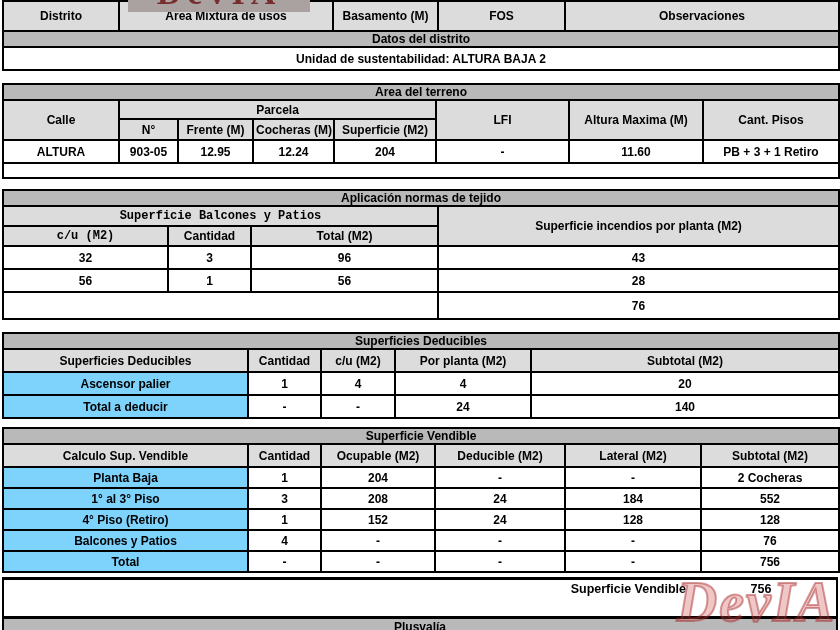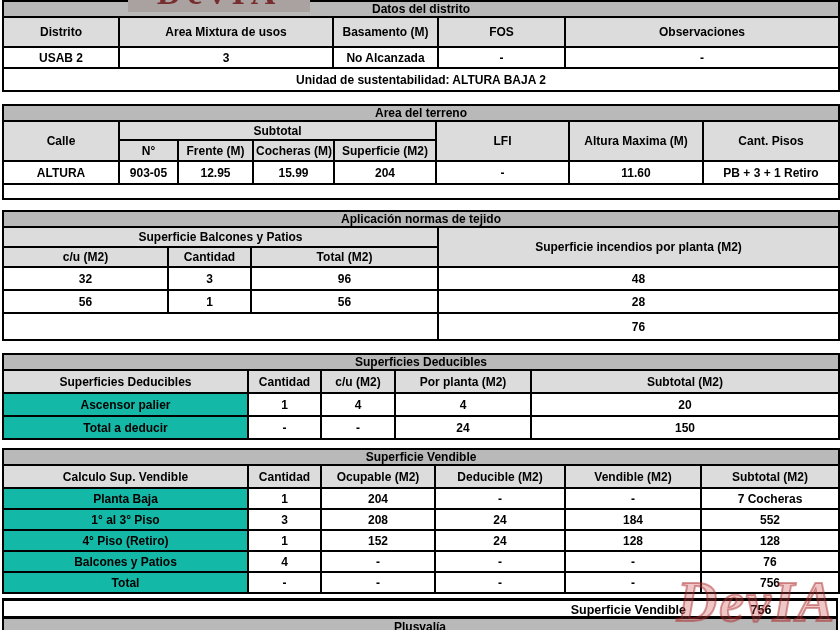--- a/index.html
+++ b/index.html
@@ -3,23 +3,23 @@
 <meta charset="utf-8">
 <style>
   html,body{margin:0;padding:0;background:#fff;}
   .page{position:relative;width:840px;height:630px;background:#ffffff;overflow:hidden;
         font-family:"Liberation Sans",sans-serif;}
   table.t{border-collapse:collapse;table-layout:fixed;width:836px;margin-left:2px;}
   table.t td{border:2px solid #000;font-weight:bold;font-size:12px;color:#000;
              text-align:center;vertical-align:middle;padding:0 2px;overflow:hidden;white-space:nowrap;}
   td.title{background:#b9b9b9;height:13px;font-size:12.5px;}
   td.hdr{background:#dcdcdc;}
-  td.lbl{background:#14b8a6;}
+  td.lbl{background:#7dd3fc;}
   td.white{background:#ffffff;}
-  .h28{height:28px;} .h21{height:21px;} .h19{height:19px;} .h17{height:17px;} .h18{height:18px;} .h25{height:25px;} .h13{height:13px;}
+  .h28{height:28px;} .h21{height:21px;} .h19{height:19px;} .h17{height:17px;} .h18{height:18px;font-family:Liberation Mono, monospace;} .h25{height:25px;} .h13{height:13px;}
   td.note{ text-align:left;vertical-align:top;padding:2px 4px;height:21px;}
   .gap12{height:12px;} .gap10{height:10px;} .gap8{height:8px;} .gap4{height:4px;}
   .sumbox{width:832px;margin-left:2px;border:3px solid #000;border-left-width:2px;border-right-width:2px;
           height:38px;padding-top:2px;}
   .sumline1{display:flex;justify-content:flex-end;align-items:center;font-weight:bold;font-size:12.5px;}
   .sumval{display:inline-block;width:150px;text-align:center;}
   .bottombar{position:absolute;left:2px;top:616px;width:832px;height:14px;background:#b9b9b9;
              border-top:3px solid #000;border-left:2px solid #000;border-right:2px solid #000;
              overflow:hidden;text-align:center;font-weight:bold;font-size:12px;line-height:17px;}
   .wm-top{position:absolute;left:128px;top:0;width:182px;height:12px;background:#aaa1a1;
@@ -44,36 +44,29 @@
   <table class="t">
     <colgroup>
         <col style="width:116px">
         <col style="width:214px">
         <col style="width:105px">
         <col style="width:127px">
         <col style="width:274px">
       </colgroup>
     <tbody>
         <tr>
-          <td class="title" colspan="5">Datos del distrito</td>
-        </tr>
-    <tr>
       <td class="hdr h28">Distrito</td>
       <td class="hdr">Area Mixtura de usos</td>
       <td class="hdr">Basamento (M)</td>
       <td class="hdr">FOS</td>
       <td class="hdr">Observaciones</td>
     </tr>
     <tr>
-      <td class="white h19">USAB 2</td>
-      <td class="white">3</td>
-      <td class="white">No Alcanzada</td>
-      <td class="white">-</td>
-      <td class="white">-</td>
-    </tr>
+          <td class="title" colspan="5">Datos del distrito</td>
+        </tr>
     <tr>
           <td class="white note" colspan="5">Unidad de sustentabilidad: ALTURA BAJA 2</td>
         </tr>
   </tbody>
     </table>
 
   <div class="gap12"></div>
 
   <table class="t">
     <colgroup>
@@ -85,36 +78,36 @@
         <col style="width:133px">
         <col style="width:134px">
         <col style="width:136px">
       </colgroup>
     <tbody>
         <tr>
           <td class="title" colspan="8">Area del terreno</td>
         </tr>
     <tr>
       <td class="hdr" rowspan="2">Calle</td>
-      <td class="hdr h17" colspan="4">Subtotal</td>
+      <td class="hdr h17" colspan="4">Parcela</td>
       <td class="hdr" rowspan="2">LFI</td>
       <td class="hdr" rowspan="2">Altura Maxima (M)</td>
       <td class="hdr" rowspan="2">Cant. Pisos</td>
     </tr>
     <tr>
       <td class="hdr h19">N°</td>
       <td class="hdr">Frente (M)</td>
       <td class="hdr">Cocheras (M)</td>
       <td class="hdr">Superficie (M2)</td>
     </tr>
     <tr>
       <td class="white h21">ALTURA</td>
       <td class="white">903-05</td>
       <td class="white">12.95</td>
-      <td class="white">15.99</td>
+      <td class="white">12.24</td>
       <td class="white">204</td>
       <td class="white">-</td>
       <td class="white">11.60</td>
       <td class="white">PB + 3 + 1 Retiro</td>
     </tr>
     <tr>
           <td class="white h13" colspan="8"></td>
         </tr>
   </tbody>
     </table>
@@ -138,21 +131,21 @@
     </tr>
     <tr>
       <td class="hdr h18">c/u (M2)</td>
       <td class="hdr">Cantidad</td>
       <td class="hdr">Total (M2)</td>
     </tr>
     <tr>
       <td class="white h21">32</td>
       <td class="white">3</td>
       <td class="white">96</td>
-      <td class="white">48</td>
+      <td class="white">43</td>
     </tr>
     <tr>
       <td class="white h21">56</td>
       <td class="white">1</td>
       <td class="white">56</td>
       <td class="white">28</td>
     </tr>
     <tr>
       <td class="white h25" colspan="3" style="border-bottom-color:#000"></td>
       <td class="white">76</td>
@@ -186,21 +179,21 @@
       <td class="white">1</td>
       <td class="white">4</td>
       <td class="white">4</td>
       <td class="white">20</td>
     </tr>
     <tr>
       <td class="lbl h21">Total a deducir</td>
       <td class="white">-</td>
       <td class="white">-</td>
       <td class="white">24</td>
-      <td class="white">150</td>
+      <td class="white">140</td>
     </tr>
   </tbody>
     </table>
 
   <div class="gap8"></div>
 
   <table class="t">
     <colgroup>
         <col style="width:245px">
         <col style="width:73px">
@@ -211,30 +204,30 @@
       </colgroup>
     <tbody>
         <tr>
           <td class="title" colspan="6">Superficie Vendible</td>
         </tr>
     <tr>
       <td class="hdr h21">Calculo Sup. Vendible</td>
       <td class="hdr">Cantidad</td>
       <td class="hdr">Ocupable (M2)</td>
       <td class="hdr">Deducible (M2)</td>
-      <td class="hdr">Vendible (M2)</td>
+      <td class="hdr">Lateral (M2)</td>
       <td class="hdr">Subtotal (M2)</td>
     </tr>
     <tr>
       <td class="lbl h19">Planta Baja</td>
       <td class="white">1</td>
       <td class="white">204</td>
       <td class="white">-</td>
       <td class="white">-</td>
-      <td class="white">7 Cocheras</td>
+      <td class="white">2 Cocheras</td>
     </tr>
     <tr>
       <td class="lbl h19">1° al 3° Piso</td>
       <td class="white">3</td>
       <td class="white">208</td>
       <td class="white">24</td>
       <td class="white">184</td>
       <td class="white">552</td>
     </tr>
     <tr>

